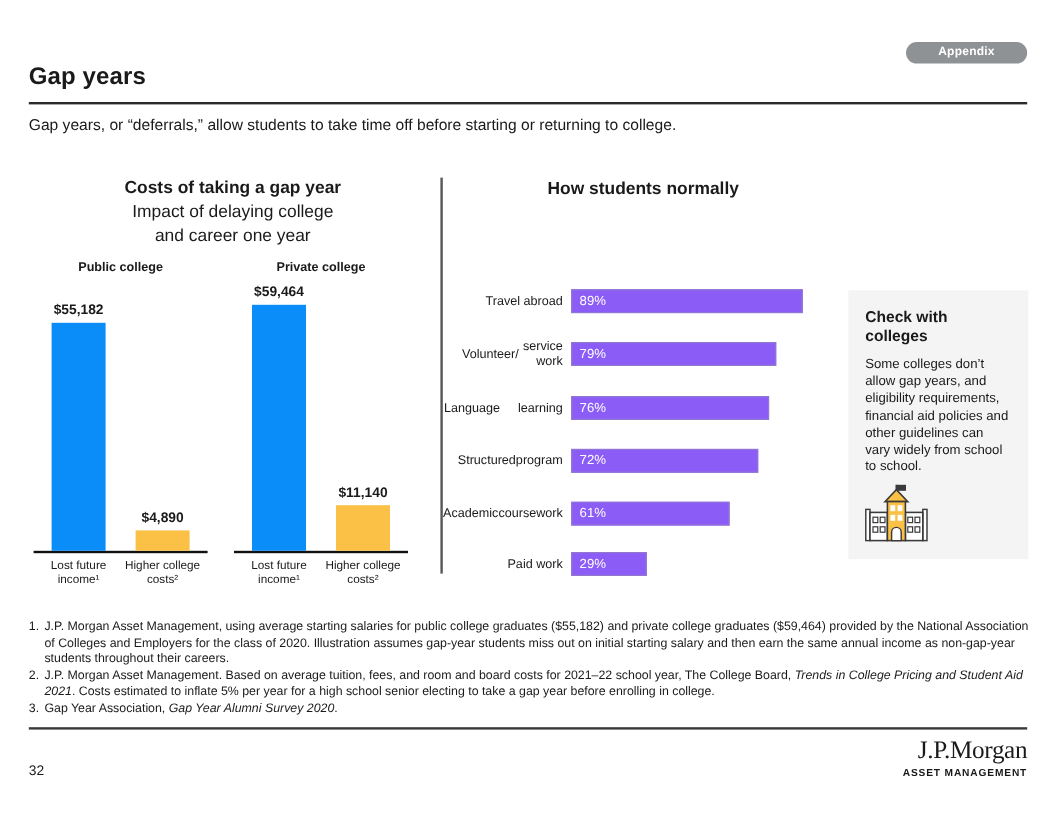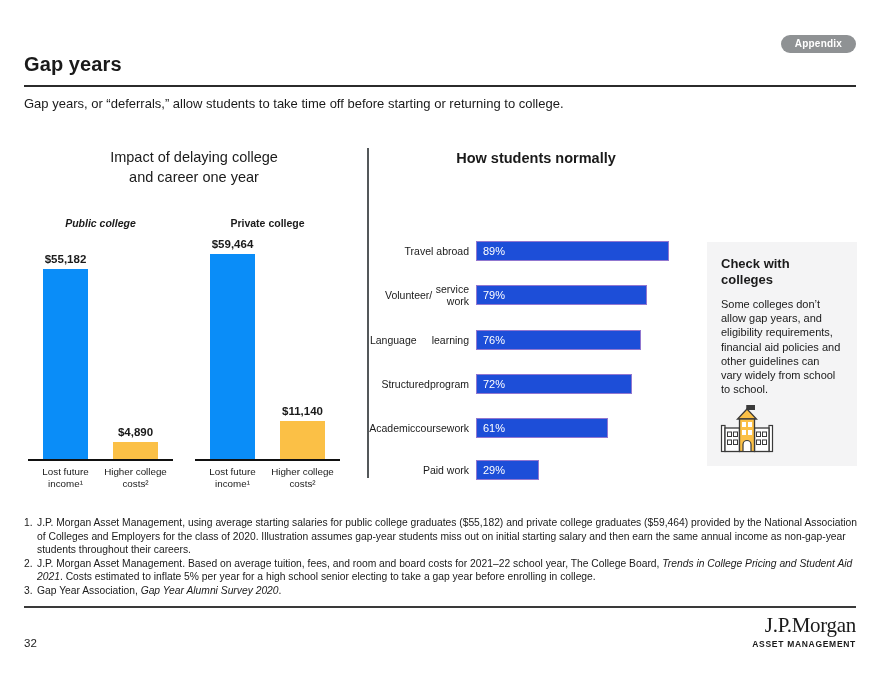--- a/index.html
+++ b/index.html
@@ -2,21 +2,21 @@
 <html><head>
 <meta charset="utf-8">
 <style>
   * { margin:0; padding:0; box-sizing:border-box; }
   html,body { background:#ffffff; }
   body { font-family:"Liberation Sans", sans-serif; color:#1a1a1a; }
   .slide { position:relative; width:880px; height:680px; background:#fff; overflow:hidden; }
 
   
   .badge { position:absolute; top:35px; right:24px; height:18px; line-height:18px;
-           padding:0 14px; border-radius:9px; background:#8f9294; color:#fff;
+           padding:0 27px; border-radius:9px; background:#8f9294; color:#fff;
            font-size:10px; font-weight:bold; letter-spacing:.2px; }
   .page-title { position:absolute; left:24px; top:53px; font-size:20px; font-weight:bold; letter-spacing:.1px; }
   .rule-top { position:absolute; left:24px; width:832px; top:85px; height:2px; background:#2b2b2b; }
   .subtitle { position:absolute; left:24px; top:96px; font-size:13px; }
 
   
   .chart-left { position:absolute; left:24px; top:145px; width:340px; height:350px; }
   .chart-left .ct { position:absolute; left:0; top:2px; width:340px; text-align:center;
                     font-size:14.5px; line-height:20px; }
   .chart-left .ct .b { font-weight:bold; }
@@ -30,21 +30,21 @@
   .divider { position:absolute; left:367px; top:148px; width:2px; height:330px; background:#54585a; }
 
   
   .chart-right { position:absolute; left:385px; top:145px; width:310px; height:345px; }
   .chart-right .ct { position:absolute; left:0; top:3px; width:302px; text-align:center;
                      font-size:14.5px; line-height:21px; }
   .chart-right .ct .b { font-weight:bold; }
   .hrow-label { position:absolute; left:0; width:84px; height:20px; display:flex;
                 align-items:center; justify-content:flex-end; text-align:right;
                 font-size:10.5px; line-height:12.5px; }
-  .hbar { position:absolute; left:91px; height:20px; background:#1d4ed8;
+  .hbar { position:absolute; left:91px; height:20px; background:#8b5cf6;
           box-shadow:inset 0 0 0 1px #9177d0; display:flex; align-items:center; }
   .hbar span { color:#fff; font-size:11px; padding-left:7px; }
 
   
   .panel { position:absolute; left:707px; top:242px; width:150px; height:224px;
            background:#f4f4f5; padding:14px; }
   .panel h3 { font-size:13px; font-weight:bold; line-height:16px; margin-bottom:9px; }
   .panel p  { font-size:11px; line-height:14.2px; }
   .panel .icon { position:absolute; left:13px; bottom:8px; }
 
@@ -67,25 +67,26 @@
 
 <div class="slide">
 
   <div class="badge">Appendix</div>
   <h1 class="page-title">Gap years</h1>
   <div class="rule-top"></div>
   <p class="subtitle">Gap years, or “deferrals,” allow students to take time off before starting or returning to college.</p>
 
   <div class="chart-left">
     <div class="ct">
+      <div class="b">Costs of taking a gap year</div>
       <div>Impact of delaying college</div>
       <div>and career one year</div>
     </div>
     <div id="grouped-bars">
-        <div class="group-label" style="left: 4px; font-style: italic;">Public college</div>
+        <div class="group-label" style="left: 4px;">Public college</div>
         <div class="baseline" style="left: 4px; width: 145px;"></div>
         <div class="vbar" style="left: 19px; width: 45px; top: 124px; height: 190px; background: rgb(10, 141, 248);"></div>
         <div class="vbar-val" style="left: -3.5px; top: 108px;">$55,182</div>
         <div class="vbar-lab" style="left: -2.5px;">
           <div>Lost future</div>
           <div>income¹</div>
         </div>
         <div class="vbar" style="left: 89px; width: 45px; top: 297px; height: 17px; background: rgb(251, 192, 70);"></div>
         <div class="vbar-val" style="left: 66.5px; top: 281px;">$4,890</div>
         <div class="vbar-lab" style="left: 67.5px;">

